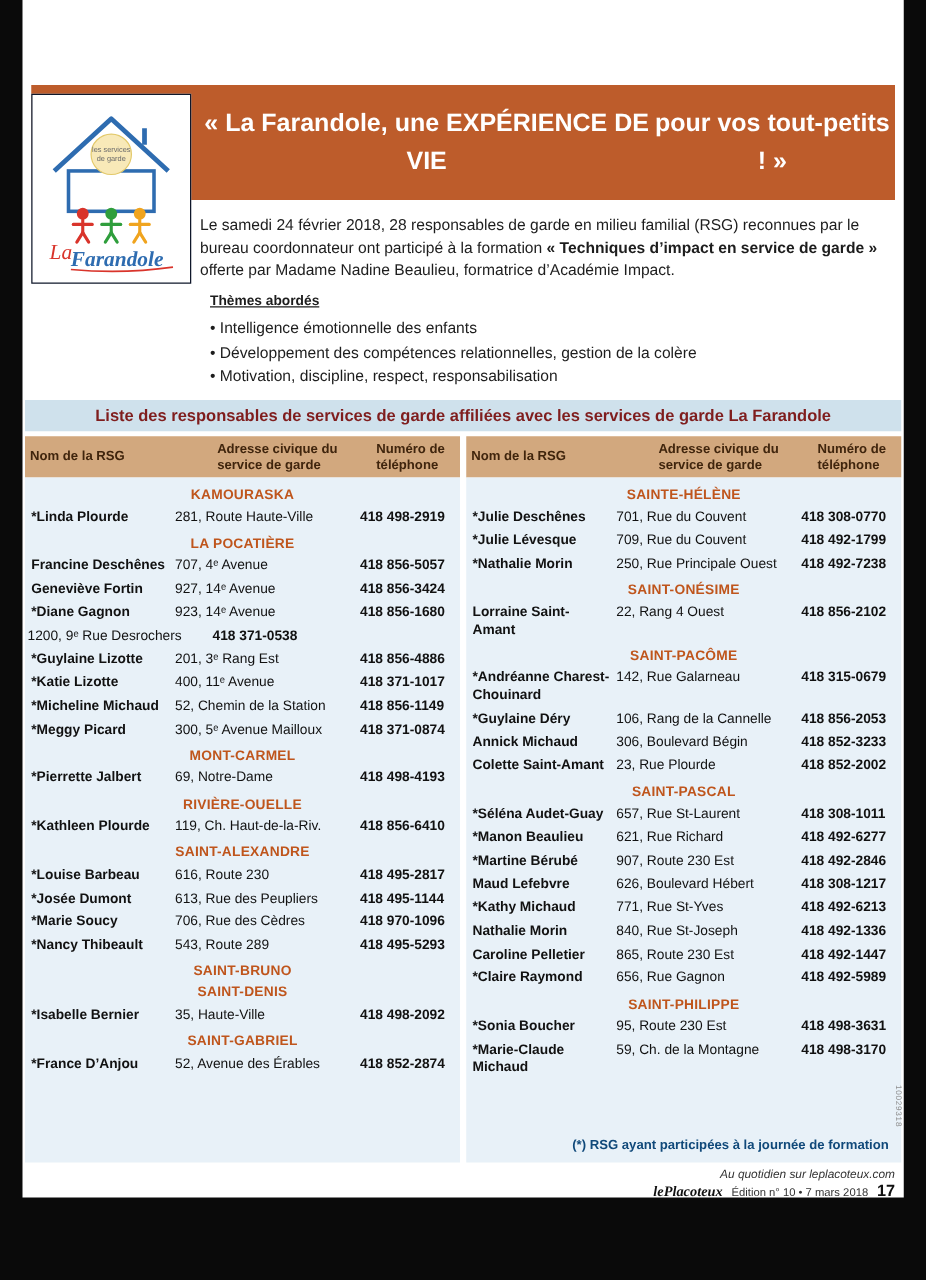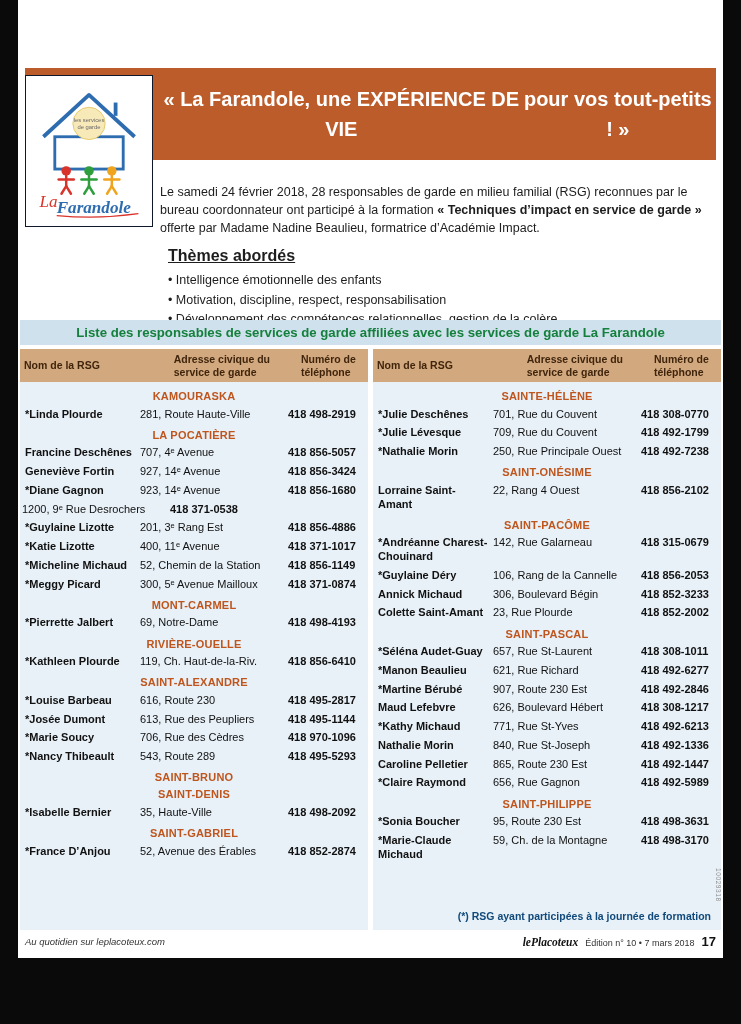--- a/index.html
+++ b/index.html
@@ -29,33 +29,33 @@
     position:absolute; left:7px; top:75px; width:128px; height:152px;
     background:#ffffff; border:1px solid #0f172a; box-sizing:border-box;
     z-index:3; display:flex; align-items:center; justify-content:center;
   }
 
   
   .intro-block {
     position:absolute; left:142px; top:168px; width:558px;
     font-size:12.5px; color:#1d1d1d;
   }
-  .intro-block p { margin:16px 0 10px 0; line-height:1.42; }
+  .intro-block p { margin:4px 0 10px 0; line-height:1.42; }
   .themes-heading {
     font-weight:bold; text-decoration:underline;
-    margin:10px 0 6px 8px; font-size:16px; color:#1d1d1d;
+    margin:10px 0 6px 8px; font-size:11px; color:#1d1d1d;
   }
   .themes-list { list-style:none; margin:0 0 0 8px; padding:0; }
   .themes-list li { line-height:1.55; font-size:12.5px; }
   .themes-list li::before { content:"•  "; }
 
   
   .table-title {
     position:absolute; left:2px; top:320px; width:701px; height:25px;
-    background:#cfe1ec; color:#15803d; font-weight:bold; font-size:13.2px;
+    background:#cfe1ec; color:#7f1d1d; font-weight:bold; font-size:13.2px;
     display:flex; align-items:center; justify-content:center; box-sizing:border-box;
   }
   .table-wrap {
     position:absolute; left:2px; top:349px; width:701px;
     display:flex; gap:5px;
   }
   .thalf { width:348px; }
   .thead {
     display:flex; background:#d2a87e; color:#40250d;
     font-weight:bold; font-size:10.5px;
@@ -80,21 +80,21 @@
   .c-addr  { width:148px; padding:0 2px; box-sizing:border-box; }
   .c-phone { width:82px;  padding:0 2px; font-weight:bold; box-sizing:border-box; }
   .footnote {
     margin-top:auto; text-align:right; color:#10497a; font-weight:bold;
     font-size:10.5px; padding:6px 10px 2px;margin-left:30px;
   }
 
   
   .page-footer {
     position:absolute; left:7px; top:934px; width:691px;
-    display:flex; justify-content:space-between; align-items:center;
+    display:flex; justify-content:space-between; align-items:flex-end;flex-direction:column;
   }
   .footer-left { font-style:italic; font-size:9.5px; color:#333; }
   .footer-right { display:flex; align-items:baseline; gap:7px; }
   .brand { font-style:italic; font-weight:bold; font-size:11.5px; color:#111;
            font-family:"Liberation Serif","DejaVu Serif",serif; }
   .edition { font-size:9px; color:#333; }
   .pageno { font-weight:bold; font-size:13px; color:#111; }
 
   .side-code {
     position:absolute; right:1px; top:868px;
@@ -148,22 +148,22 @@
       <text x="26" y="138" font-family="'Liberation Serif','DejaVu Serif',serif" font-style="italic" font-weight="bold" font-size="18" fill="#2e6cb0">Farandole</text>
       <path d="M26,141 Q70,145 112,139" stroke="#d9342b" fill="none" stroke-width="1.4"></path>
     </svg>
   </div>
 
   <div class="intro-block">
     <p><span>Le samedi 24 février 2018, 28 responsables de garde en milieu familial (RSG) reconnues par le bureau coordonnateur ont participé à la formation </span><b>« Techniques d’impact en service de garde »</b><span> offerte par Madame Nadine Beaulieu, formatrice d’Académie Impact.</span></p>
     <div class="themes-heading">Thèmes abordés</div>
     <ul class="themes-list">
       <li>Intelligence émotionnelle des enfants</li>
+      <li>Développement des compétences relationnelles, gestion de la colère</li>
       <li>Motivation, discipline, respect, responsabilisation</li>
-      <li>Développement des compétences relationnelles, gestion de la colère</li>
     </ul>
   </div>
 
   <div class="table-title">Liste des responsables de services de garde affiliées avec les services de garde La Farandole</div>
 
   <div class="table-wrap">
     <div class="thalf">
       <div class="thead">
         <div class="w-name">Nom de la RSG</div>
         <div class="w-addr">Adresse civique du service de garde</div>

